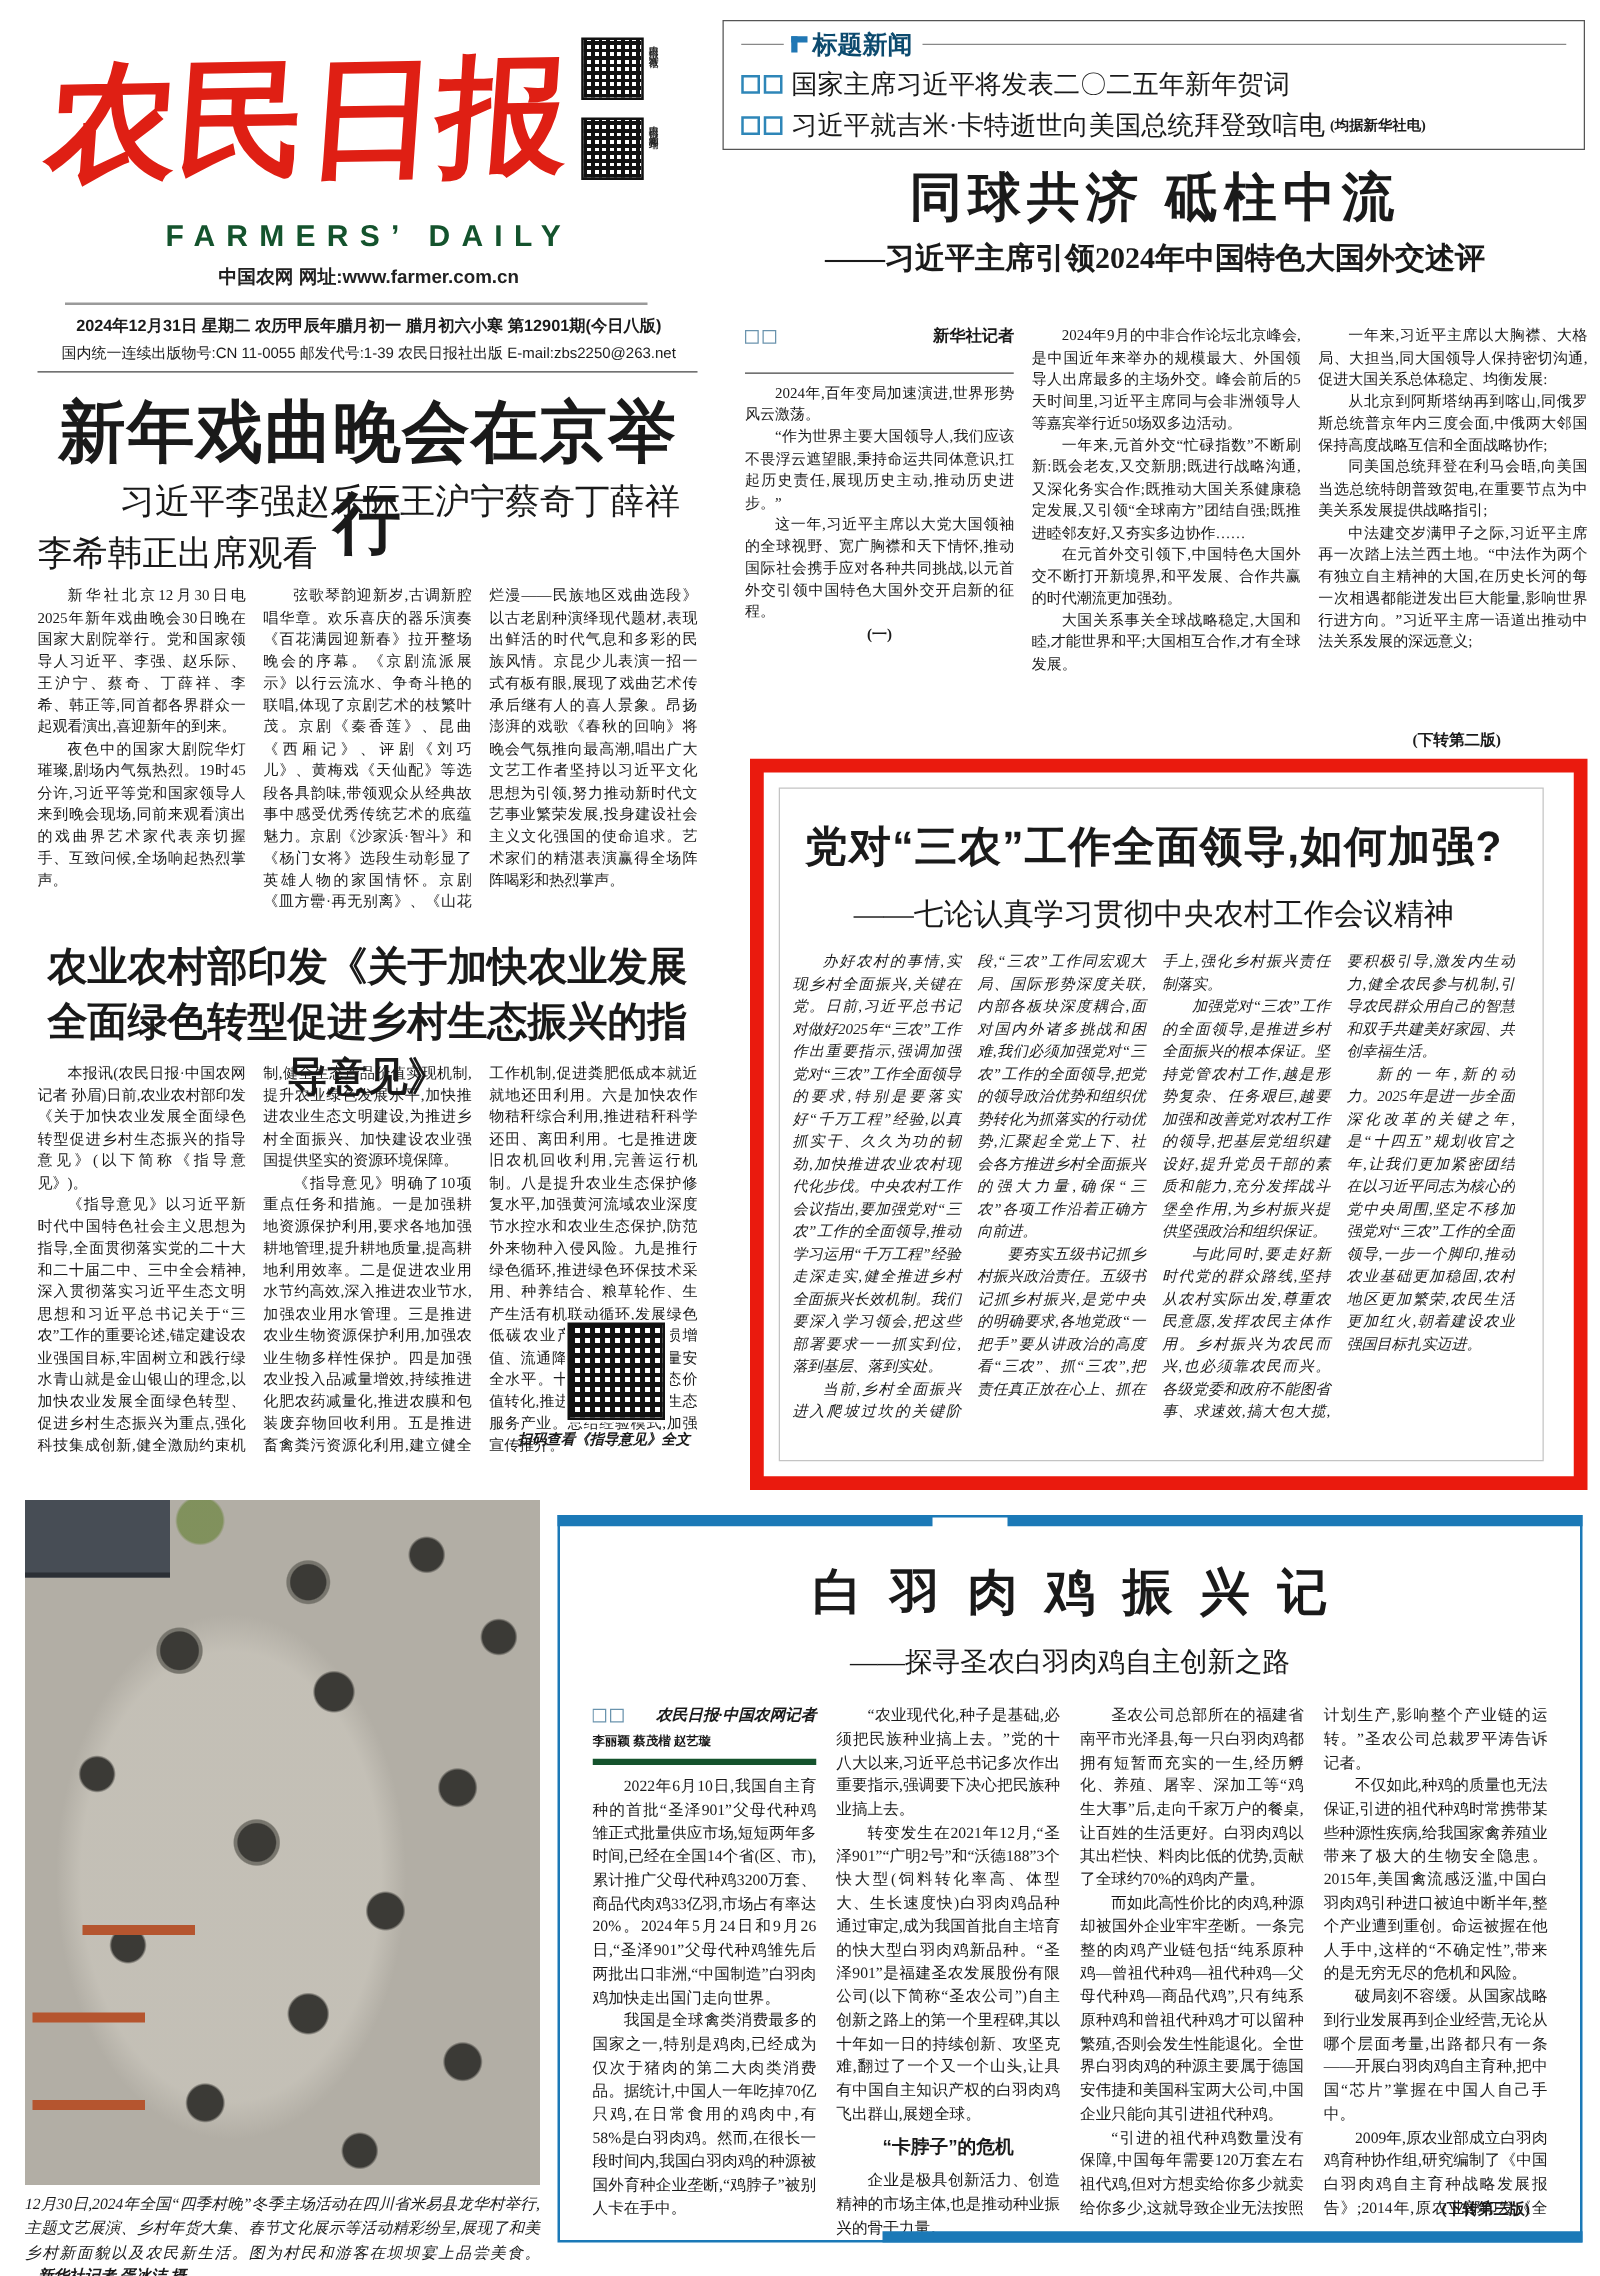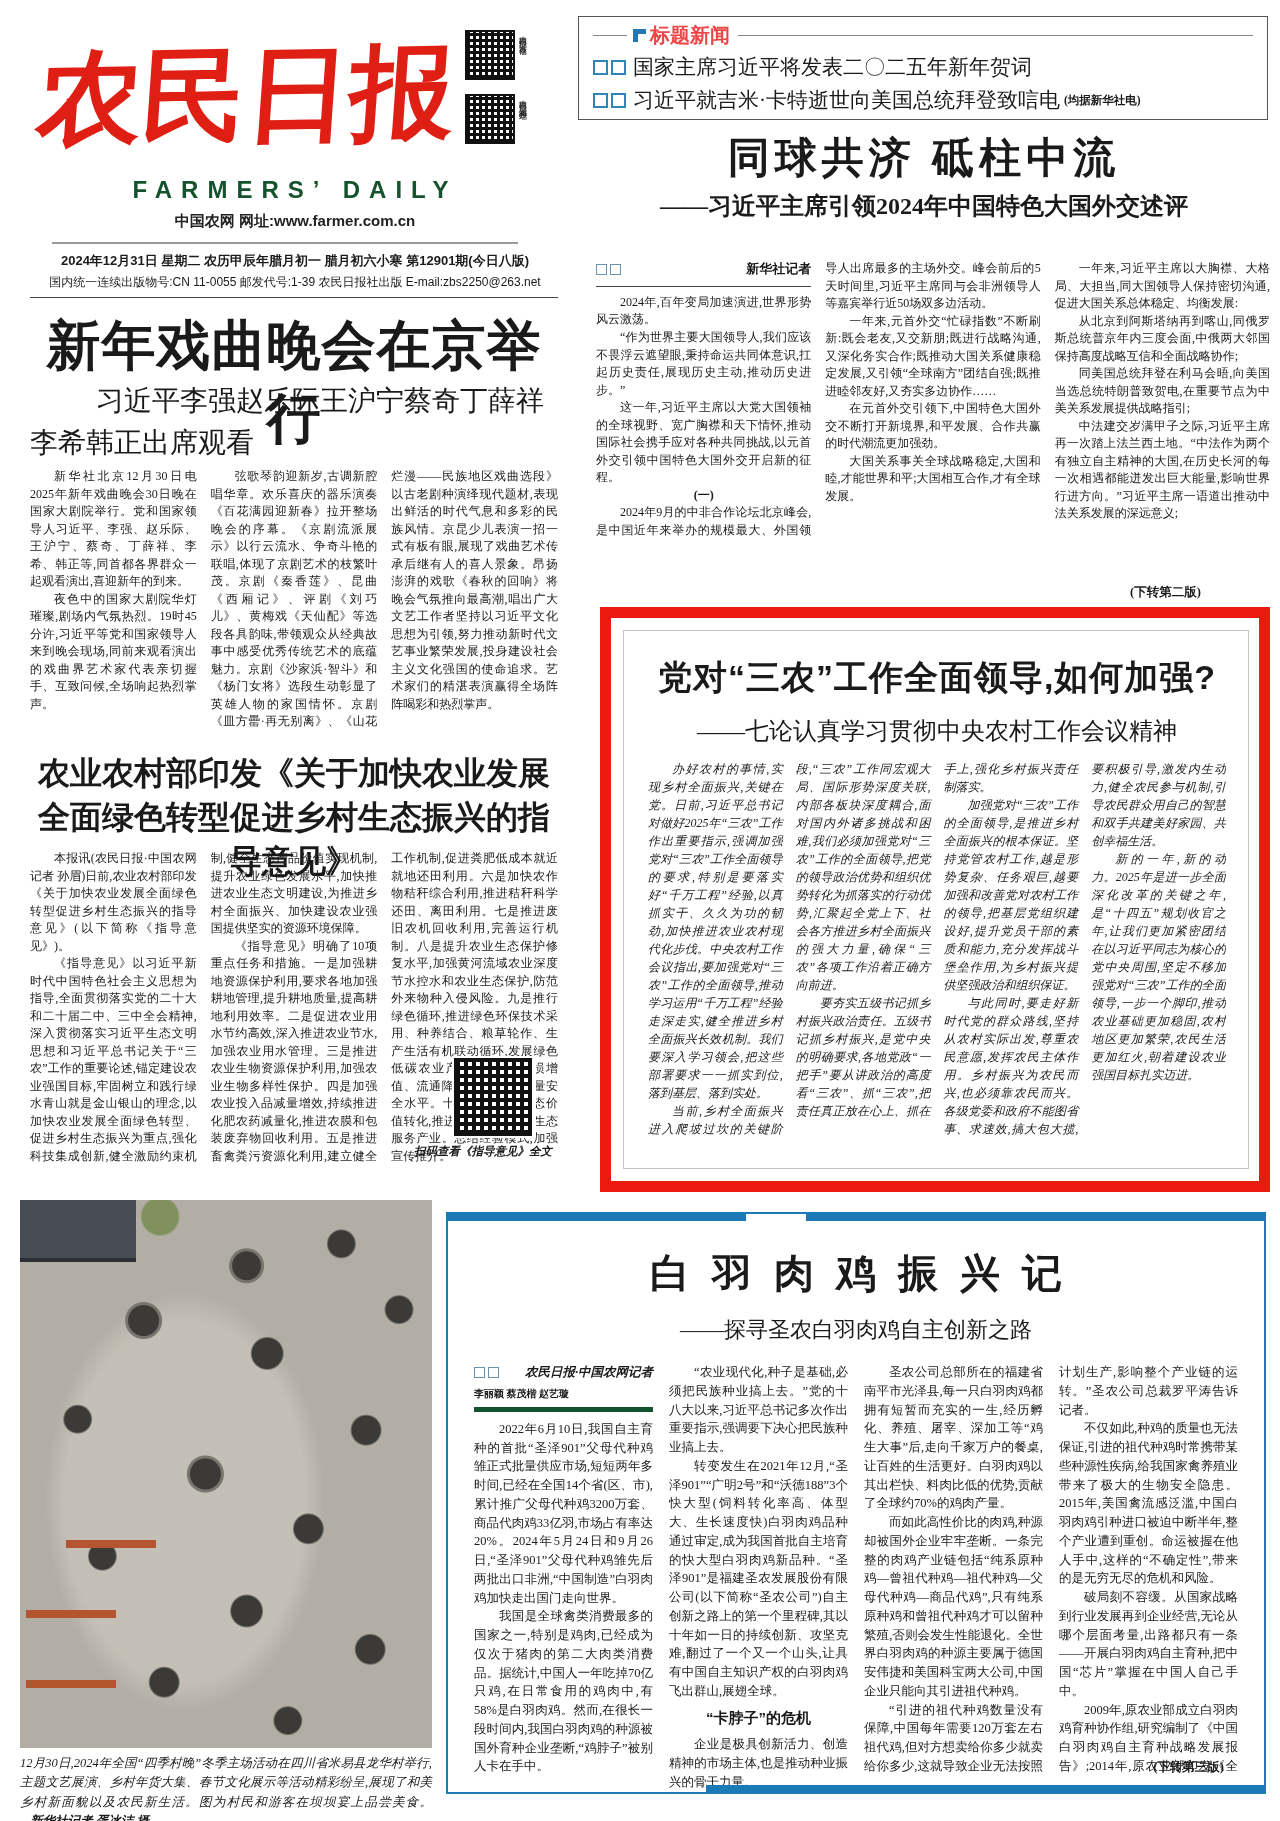--- a/index.html
+++ b/index.html
@@ -79,40 +79,40 @@
 
   
   .hl-box{left:578px;top:16px;width:690px;height:104px;border:1px solid #555;box-sizing:border-box;
           padding:5px 14px 0 14px;}
   .hl-tagrow{display:flex;align-items:center;height:26px;}
   .hl-line{height:1px;background:#888;}
   .hl-line.short{width:34px;}
   .hl-line.long{flex:1;}
   .hl-icon{width:13px;height:13px;border-left:5px solid #2077b4;border-top:5px solid #2077b4;
            box-sizing:border-box;margin:0 4px 0 6px;}
-  .hl-tag{color:#ef4444;font-weight:bold;font-size:20px;font-family:"Liberation Sans",sans-serif;margin-right:8px;}
+  .hl-tag{color:#0c4a6e;font-weight:bold;font-size:20px;font-family:"Liberation Sans",sans-serif;margin-right:8px;}
   .hl-row{display:flex;align-items:center;margin-top:5px;}
   .sq{width:15px;height:15px;border:2px solid #2e86b8;box-sizing:border-box;margin-right:3px;flex:none;}
   .hl-text{font-size:21px;font-weight:normal;margin-left:4px;white-space:nowrap;}
   .hl-note{font-size:11.5px;font-weight:bold;margin-left:4px;white-space:nowrap;}
 
   
   .diplo-title{left:578px;top:130px;width:692px;font-size:42px;font-weight:bold;letter-spacing:5px;}
   .diplo-sub{left:578px;top:190px;width:692px;font-size:24px;font-weight:600;}
   .diplo-body{left:596px;top:260px;width:674px;height:342px;column-count:3;}
   .byline-block{display:flex;justify-content:space-between;align-items:center;border-bottom:1px solid #444;
-                padding-bottom:7px;margin-bottom:7px;}
+                padding-bottom:19px;margin-bottom:7px;}
   .byline-sqs{display:flex;}
   .byline-sqs .sq-sm{width:11px;height:11px;border:1.5px solid #6a93ad;box-sizing:border-box;margin-right:3px;}
   .byline-name{font-weight:bold;font-size:13px;}
   .diplo-turn{left:1130px;top:584px;font-size:12.5px;font-weight:bold;}
 
   
   .red-box{left:600px;top:607px;width:648px;height:563px;border:11px solid #ea1a0e;background:#fff;}
-  .red-inner{margin:12px;border:1px solid #c4c4c4;height:523px;padding:14px 22px 0 24px;box-sizing:content-box;
+  .red-inner{margin:12px;border:1px solid #c4c4c4;height:523px;padding:14px 22px 0 10px;box-sizing:content-box;
              width:calc(100% - 70px);}
   .red-title{font-size:34px;font-weight:bold;letter-spacing:1px;margin-top:10px;}
   .red-sub{font-size:24px;margin-top:14px;}
   .red-byline{font-size:15px;font-weight:bold;margin-top:13px;}
   .red-body{margin-top:13px;height:382px;column-count:4;column-gap:13px;overflow:hidden;
             font-style:italic;font-size:12px;line-height:1.5;text-align:justify;}
   .red-body p{margin:0;text-indent:2em;}
 
   
   .blue-box{left:446px;top:1212px;width:820px;height:582px;border:2px solid #1b79b7;box-sizing:border-box;

